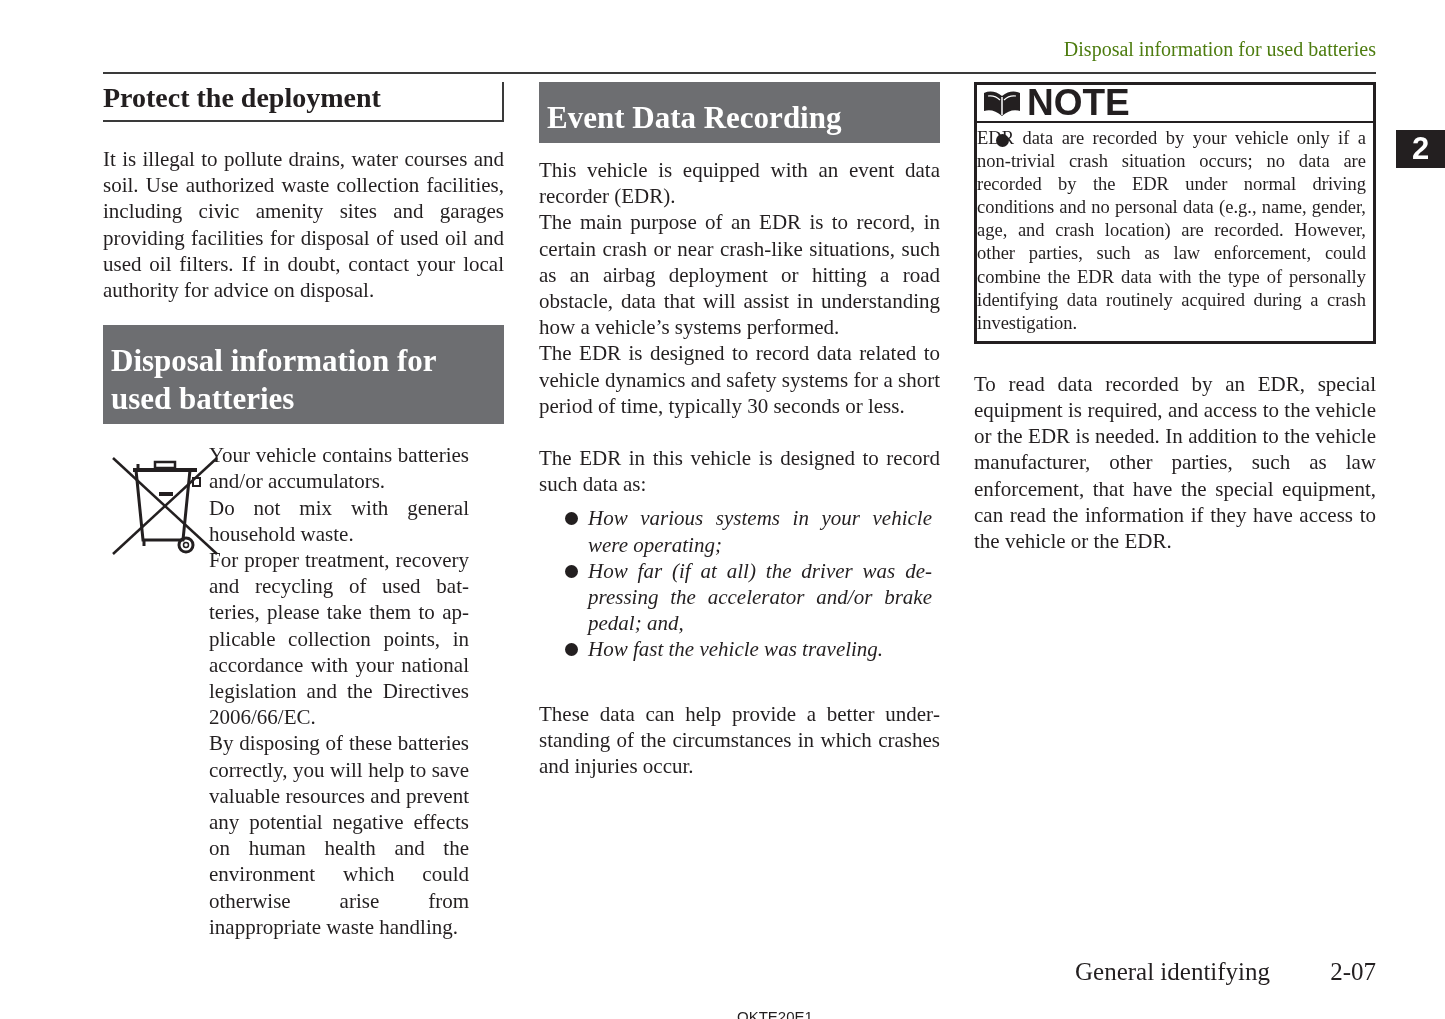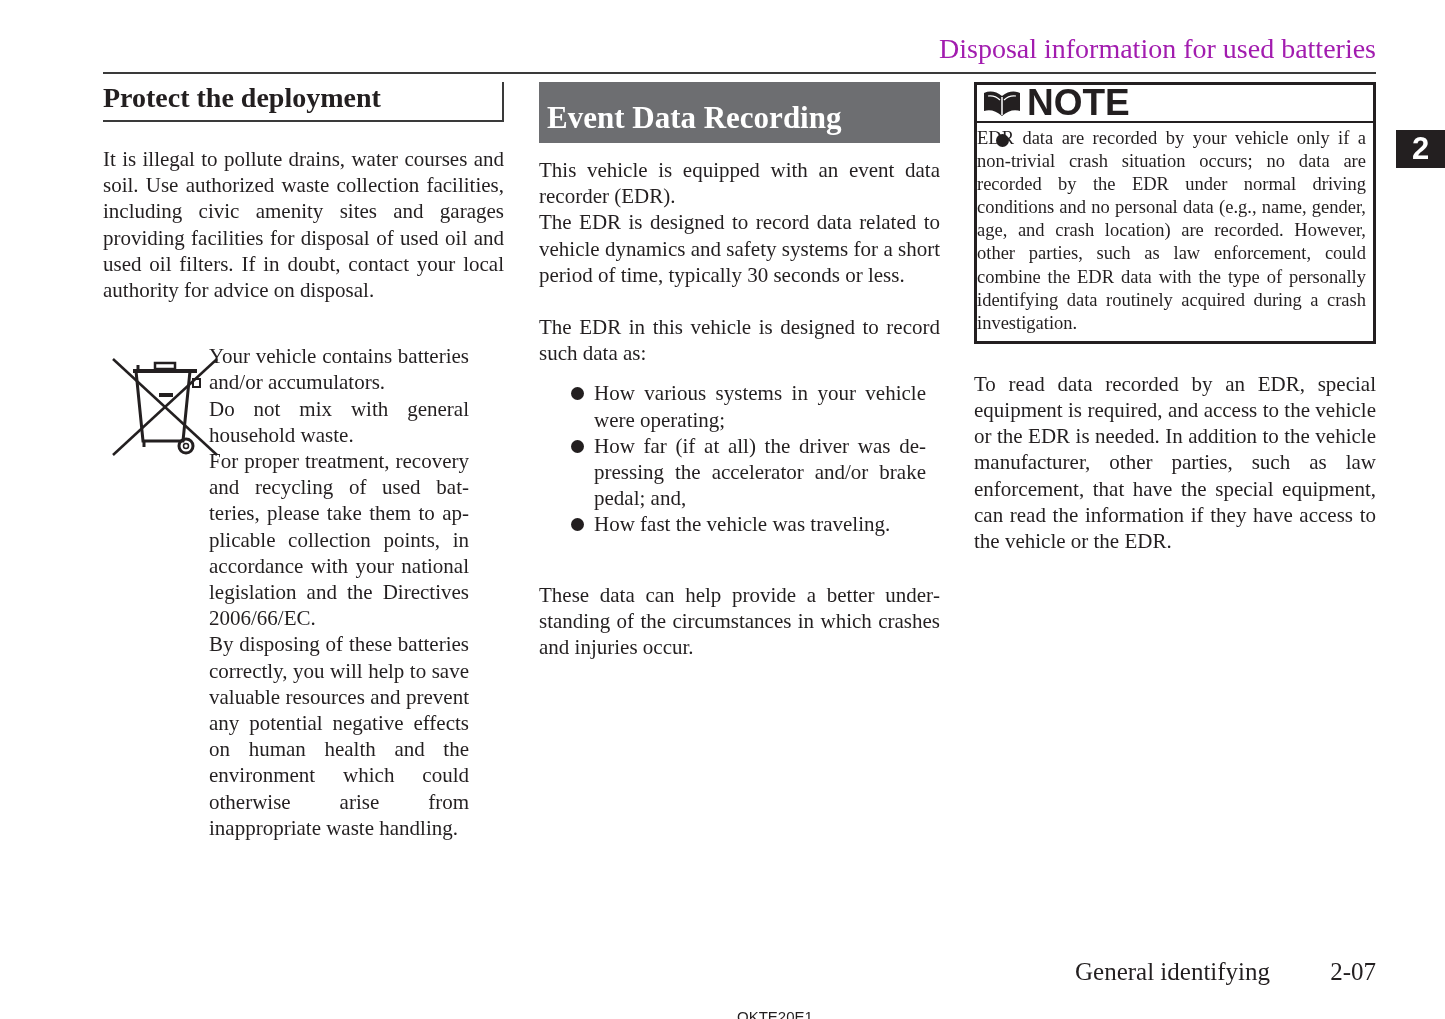--- a/index.html
+++ b/index.html
@@ -2,21 +2,21 @@
 <html><head>
 <meta charset="utf-8">
 <style>
   html, body { margin: 0; padding: 0; background: #ffffff; }
   body {
     width: 1445px; height: 1019px; position: relative; overflow: hidden;
     font-family: "Liberation Serif", "DejaVu Serif", serif; color: #231f20;
   }
   .running-head {
     position: absolute; right: 69px; top: 34px;
-    font-size: 28px; line-height: 30px; color: #a21caf;
+    font-size: 20px; line-height: 30px; color: #4d7c0f;
   }
   .head-rule {
     position: absolute; left: 103px; top: 72px; width: 1273px; height: 2px;
     background: #3a3a3a;
   }
   .col { position: absolute; top: 82px; }
   .col1 { left: 103px; width: 401px; }
   .col2 { left: 539px; width: 401px; }
   .col3 { left: 974px; width: 402px; }
 
@@ -32,21 +32,21 @@
   p.body {
     margin: 0; font-size: 21px; line-height: 26.2px; text-align: justify;
     text-align-last: left; hyphens: manual;
   }
   .gap { height: 26px; }
 
   .batt-block { position: relative; margin-top: 18px; }
   .batt-icon { position: absolute; left: 8px; top: 6px; width: 108px; height: 108px; }
   .batt-text { margin-left: 106px; width: 260px; }
 
-  ul.bullets { list-style: none; margin: 14px; padding: 0; }
+  ul.bullets { list-style: none; margin: 8px; padding: 0; font-style: italic; }
   ul.bullets li {
     position: relative; padding-left: 41px; font-size: 21px; line-height: 26.2px;
     text-align: justify; text-align-last: left;
   }
   ul.bullets li::before {
     content: ""; position: absolute; left: 18px; top: 7px; width: 13px; height: 13px;
     border-radius: 50%; background: #231f20;
   }
 
   .note-box { border: 3px solid #231f20; }
@@ -91,20 +91,24 @@
 <div class="running-head">Disposal information for used batteries</div>
 <div class="head-rule"></div>
 
 <div class="tab-marker">2</div>
 
 <div class="col col1">
   <div class="h-outline">Protect the deployment</div>
   <div style="height:24px"></div>
   <p class="body">It is illegal to pollute drains, water courses and soil. Use authorized waste collection fa­cilities, including civic amenity sites and ga­rages providing facilities for disposal of used oil and used oil filters. If in doubt, contact your local authority for advice on disposal.</p>
   <div style="height:22px"></div>
+  <div class="h-gray">
+    <div>Disposal information for</div>
+    <div>used batteries</div>
+  </div>
   <div class="batt-block">
     <svg class="batt-icon" viewBox="0 0 108 108">
       <g fill="none" stroke="#231f20" stroke-width="3">
         <path d="M22 22 L86 22" stroke-width="4"></path>
         <path d="M25 22 L32 92 L72 92 L79 22"></path>
         <rect x="44" y="14" width="20" height="6" stroke-width="2.5"></rect>
         <path d="M27 16 L27 22" stroke-width="3"></path>
         <rect x="82" y="30" width="7" height="8" stroke-width="2"></rect>
         <circle cx="75" cy="97" r="7" stroke-width="3"></circle>
         <circle cx="75" cy="97" r="2.5" stroke-width="1.5"></circle>
@@ -120,20 +124,21 @@
       <p class="body">For proper treatment, recov­ery and recycling of used bat­teries, please take them to ap­plicable collection points, in accordance with your nation­al legislation and the Direc­tives 2006/66/EC.</p>
       <p class="body">By disposing of these batter­ies correctly, you will help to save valuable resources and prevent any potential nega­tive effects on human health and the environment which could otherwise arise from inappropriate waste handling.</p>
     </div>
   </div>
 </div>
 
 <div class="col col2">
   <div class="h-gray" style="height:38px">Event Data Recording</div>
   <div style="height:14px"></div>
   <p class="body">This vehicle is equipped with an event data recorder (EDR).</p>
+  <p class="body">The main purpose of an EDR is to record, in certain crash or near crash-like situations, such as an airbag deployment or hitting a road obstacle, data that will assist in under­standing how a vehicle’s systems performed.</p>
   <p class="body">The EDR is designed to record data related to vehicle dynamics and safety systems for a short period of time, typically 30 seconds or less.</p>
   <div class="gap"></div>
   <p class="body">The EDR in this vehicle is designed to record such data as:</p>
   <ul class="bullets">
     <li>How various systems in your vehicle were operating;</li>
     <li>How far (if at all) the driver was de­pressing the accelerator and/or brake pedal; and,</li>
     <li>How fast the vehicle was traveling.</li>
   </ul>
   <div class="gap" style="height:30px"></div>
   <p class="body">These data can help provide a better under­standing of the circumstances in which crash­es and injuries occur.</p>

